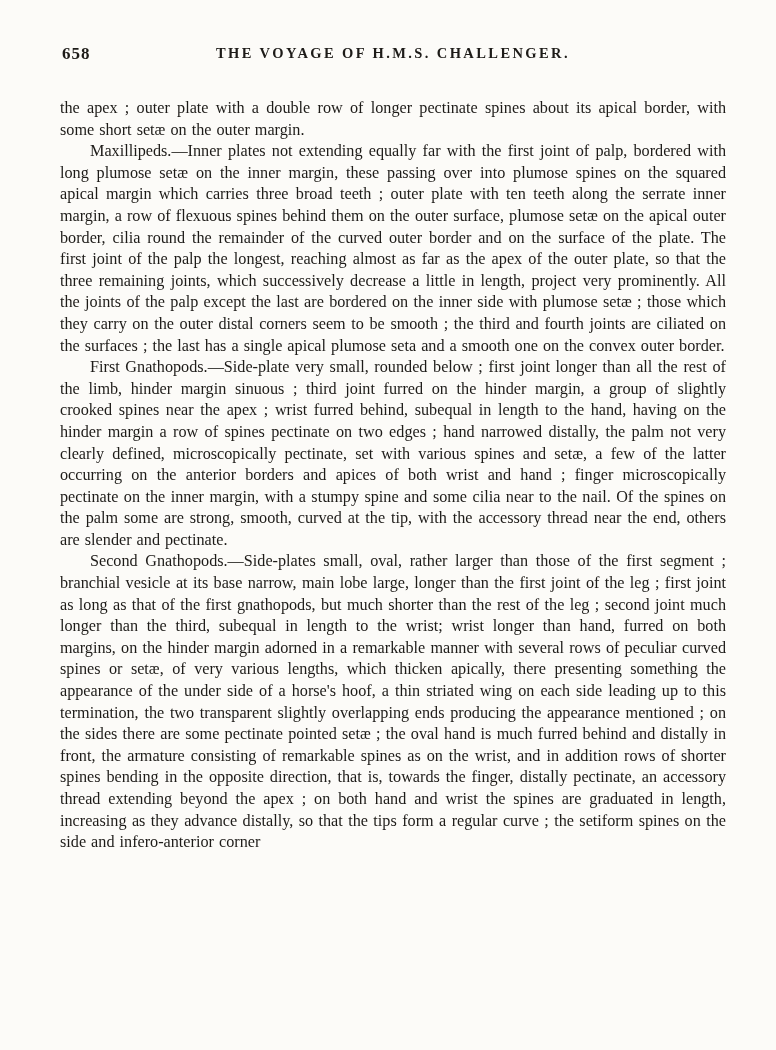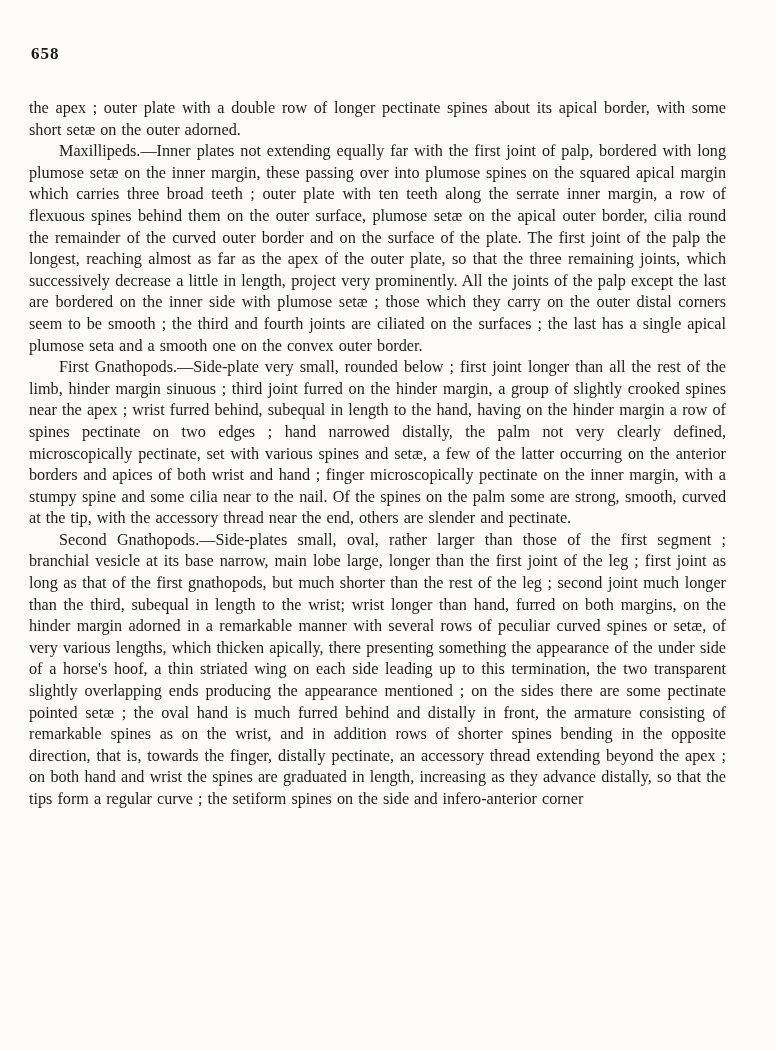--- a/index.html
+++ b/index.html
@@ -9,21 +9,21 @@
   }
   body {
     background: #fcfbf8;
     color: #1d1b18;
     font-family: "Liberation Serif", "DejaVu Serif", serif;
     overflow: hidden;
   }
   .page {
     width: 776px;
     height: 1050px;
-    padding: 44px 50px 0 29px;
+    padding: 44px 50px 0 60px;
     background: #fcfbf8;
   }
   .page-header {
     position: relative;
     height: 22px;
     margin-bottom: 32px;
   }
   .page-number {
     position: absolute;
     left: 2px;
@@ -56,25 +56,26 @@
   .lead {
   }
 </style>
 </head>
 <body>
 
 <div class="page">
 
   <header class="page-header">
     <span class="page-number">658</span>
+    <span class="running-title">THE VOYAGE OF H.M.S. CHALLENGER.</span>
   </header>
 
   <main class="page-body">
 
-    <p class="para no-indent"><span class="lead"></span><span>the apex ; outer plate with a double row of longer pectinate spines about its apical border, with some short setæ on the outer adorned.</span></p>
+    <p class="para no-indent"><span class="lead"></span><span>the apex ; outer plate with a double row of longer pectinate spines about its apical border, with some short setæ on the outer margin.</span></p>
 
     <p class="para"><span class="lead">Maxillipeds.</span><span>—Inner plates not extending equally far with the first joint of palp, bordered with long plumose setæ on the inner margin, these passing over into plumose spines on the squared apical margin which carries three broad teeth ; outer plate with ten teeth along the serrate inner margin, a row of flexuous spines behind them on the outer surface, plumose setæ on the apical outer border, cilia round the remainder of the curved outer border and on the surface of the plate. The first joint of the palp the longest, reaching almost as far as the apex of the outer plate, so that the three remaining joints, which successively decrease a little in length, project very prominently. All the joints of the palp except the last are bordered on the inner side with plumose setæ ; those which they carry on the outer distal corners seem to be smooth ; the third and fourth joints are ciliated on the surfaces ; the last has a single apical plumose seta and a smooth one on the convex outer border.</span></p>
 
     <p class="para"><span class="lead">First Gnathopods.</span><span>—Side-plate very small, rounded below ; first joint longer than all the rest of the limb, hinder margin sinuous ; third joint furred on the hinder margin, a group of slightly crooked spines near the apex ; wrist furred behind, subequal in length to the hand, having on the hinder margin a row of spines pectinate on two edges ; hand narrowed distally, the palm not very clearly defined, microscopically pectinate, set with various spines and setæ, a few of the latter occurring on the anterior borders and apices of both wrist and hand ; finger microscopically pectinate on the inner margin, with a stumpy spine and some cilia near to the nail. Of the spines on the palm some are strong, smooth, curved at the tip, with the accessory thread near the end, others are slender and pectinate.</span></p>
 
     <p class="para"><span class="lead">Second Gnathopods.</span><span>—Side-plates small, oval, rather larger than those of the first segment ; branchial vesicle at its base narrow, main lobe large, longer than the first joint of the leg ; first joint as long as that of the first gnathopods, but much shorter than the rest of the leg ; second joint much longer than the third, subequal in length to the wrist; wrist longer than hand, furred on both margins, on the hinder margin adorned in a remarkable manner with several rows of peculiar curved spines or setæ, of very various lengths, which thicken apically, there presenting something the appearance of the under side of a horse's hoof, a thin striated wing on each side leading up to this termination, the two transparent slightly overlapping ends producing the appearance mentioned ; on the sides there are some pectinate pointed setæ ; the oval hand is much furred behind and distally in front, the armature consisting of remarkable spines as on the wrist, and in addition rows of shorter spines bending in the opposite direction, that is, towards the finger, distally pectinate, an accessory thread extending beyond the apex ; on both hand and wrist the spines are graduated in length, increasing as they advance distally, so that the tips form a regular curve ; the setiform spines on the side and infero-anterior corner</span></p>
 
   </main>
 
 </div>

